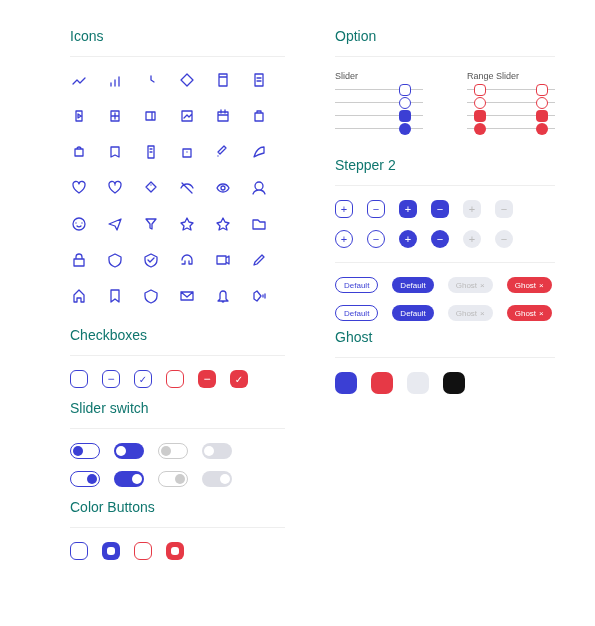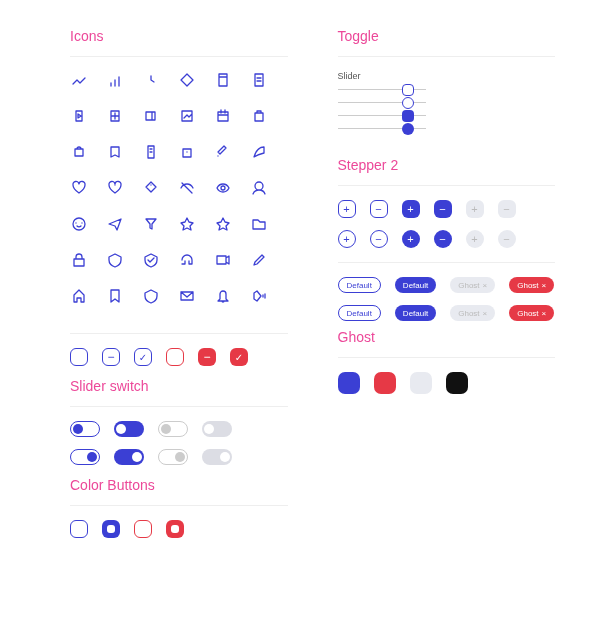--- a/index.html
+++ b/index.html
@@ -1,18 +1,18 @@
 <!DOCTYPE html>
 <html><head>
 <meta charset="utf-8">
 <style>
 * { box-sizing: border-box; margin: 0; padding: 0; }
 body { font-family: -apple-system, BlinkMacSystemFont, "Segoe UI", sans-serif; background: #fff; width: 595px; height: 626px; padding: 28px 40px 20px 70px; display: flex; gap: 50px; color: #111; }
 .col { flex: 1; display: flex; flex-direction: column; }
-.section-title { font-size: 14px; font-weight: 400; color: #ec4899; margin-bottom: 6px; }
+.section-title { font-size: 14px; font-weight: 400; color: #0f766e; margin-bottom: 6px; }
 .subtitle { font-size: 9px; color: #555; margin-bottom: 8px; }
 .divider { border: none; border-top: 1px solid #eee; margin: 6px 0 14px; }
 .icon-grid { display: grid; grid-template-columns: repeat(6, 22px); gap: 14px 14px; margin-bottom: 18px; }
 .icon-grid svg { width: 18px; height: 18px; }
 .check-row, .toggle-row, .opt-row, .step-row, .pill-row, .color-row { display: flex; gap: 14px; align-items: center; margin-bottom: 12px; }
 .cbox { width: 18px; height: 18px; border-radius: 6px; display: flex; align-items: center; justify-content: center; }
 .cbox.outline { border: 1.5px solid #3b3fd4; }
 .cbox.red-out { border: 1.5px solid #e63946; }
 .cbox.red-fill { background: #e63946; color: #fff; }
 .cbox.mark::after { content: "✓"; font-size: 10px; color: #3b3fd4; }
@@ -185,20 +185,21 @@
           <path d="M3 5h12v8H3zM3 5l6 5 6-5"></path>
         </svg></div>
       <div><svg viewBox="0 0 18 18" fill="none" stroke="#3b3fd4" stroke-width="1.3" stroke-linecap="round" stroke-linejoin="round">
           <path d="M6 7a3 3 0 016 0v5l2 2H4l2-2zM8 14a1 1 0 002 0"></path>
         </svg></div>
       <div><svg viewBox="0 0 18 18" fill="none" stroke="#3b3fd4" stroke-width="1.3" stroke-linecap="round" stroke-linejoin="round">
           <path d="M4 6v6l3 2 4-5-4-5zM13 8v2M15 7v4"></path>
         </svg></div>
     </div>
 
+  <div class="section-title">Checkboxes</div>
   <hr class="divider">
   <div class="check-row">
     <div class="cbox outline"></div>
     <div class="cbox outline minus"></div>
     <div class="cbox outline mark"></div>
     <div class="cbox red-out"></div>
     <div class="cbox red-fill minus"></div>
     <div class="cbox red-fill mark"></div>
   </div>
 
@@ -241,21 +242,21 @@
         <div class="dot-big"></div>
       </div>
     <div class="opt o-red"></div>
     <div class="opt f-red">
         <div class="dot-big"></div>
       </div>
   </div>
 </div>
 
 <div class="col">
-  <div class="section-title">Toggle</div>
+  <div class="section-title">Option</div>
   <hr class="divider">
   <div class="slider-group">
     <div class="slider-col">
       <div class="subtitle">Slider</div>
       <div class="slider-row">
           <div class="slider-track">
             <div class="thumb out-b" style="left:80%"></div>
           </div>
         </div>
       <div class="slider-row">
@@ -264,20 +265,47 @@
           </div>
         </div>
       <div class="slider-row">
           <div class="slider-track">
             <div class="thumb f-b" style="left:80%"></div>
           </div>
         </div>
       <div class="slider-row">
           <div class="slider-track">
             <div class="thumb f-b" style="left:80%;border-radius:50%"></div>
+          </div>
+        </div>
+    </div>
+    <div class="slider-col">
+      <div class="subtitle">Range Slider</div>
+      <div class="slider-row">
+          <div class="slider-track">
+            <div class="thumb out-r" style="left:15%"></div>
+            <div class="thumb out-r" style="left:85%"></div>
+          </div>
+        </div>
+      <div class="slider-row">
+          <div class="slider-track">
+            <div class="thumb out-r" style="left:15%;border-radius:50%"></div>
+            <div class="thumb out-r" style="left:85%;border-radius:50%"></div>
+          </div>
+        </div>
+      <div class="slider-row">
+          <div class="slider-track">
+            <div class="thumb f-r" style="left:15%"></div>
+            <div class="thumb f-r" style="left:85%"></div>
+          </div>
+        </div>
+      <div class="slider-row">
+          <div class="slider-track">
+            <div class="thumb f-r" style="left:15%;border-radius:50%"></div>
+            <div class="thumb f-r" style="left:85%;border-radius:50%"></div>
           </div>
         </div>
     </div>
   </div>
 
   <div class="section-title">Stepper 2</div>
   <hr class="divider">
   <div class="step-row">
     <div class="stepbtn ob">+</div>
     <div class="stepbtn ob">−</div>

